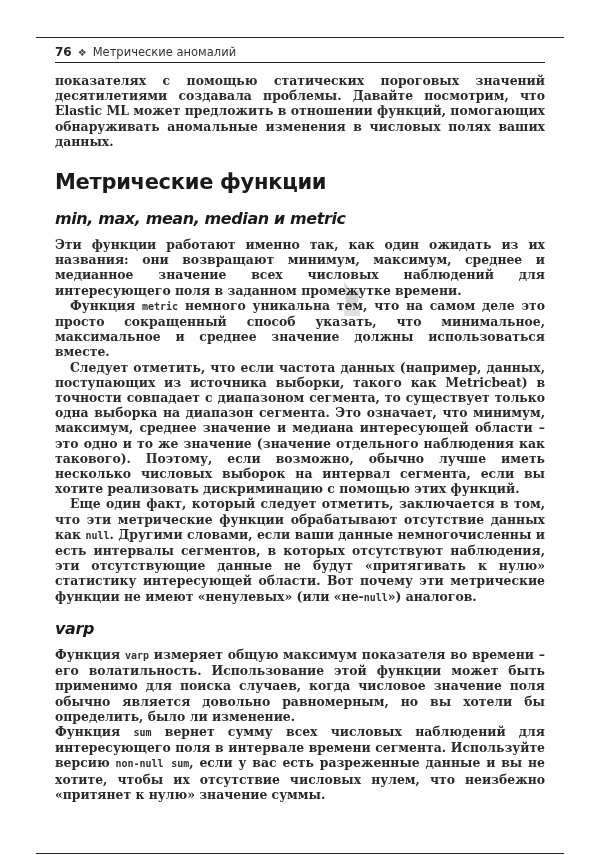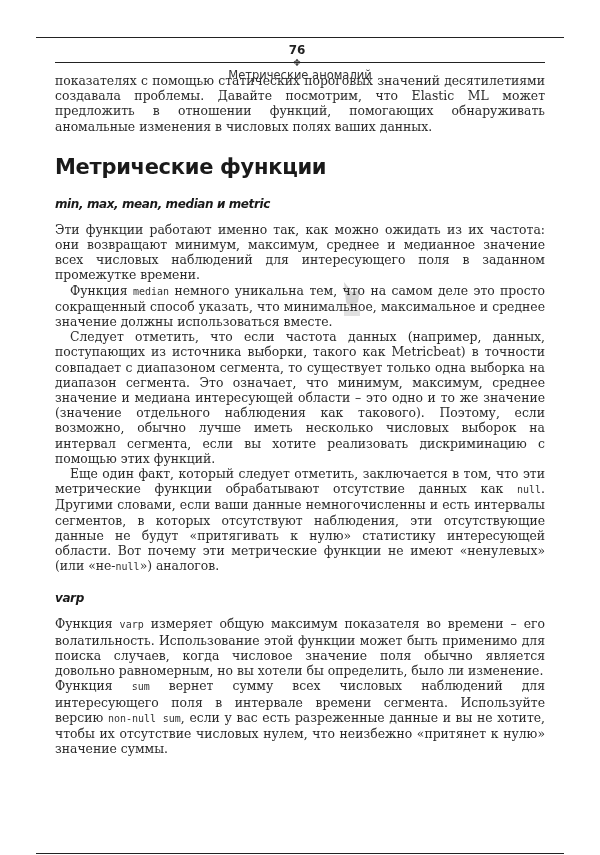--- a/index.html
+++ b/index.html
@@ -1,29 +1,29 @@
 <!DOCTYPE html>
 <html><head>
   <meta charset="utf-8">
   <style>
     html, body { margin: 0; padding: 0; background: #ffffff; }
     body { width: 600px; height: 855px; position: relative; overflow: hidden; color: #262626; }
     .top-rule { position: absolute; left: 36px; right: 36px; top: 37px; height: 1px; background: #222; }
     .header { position: absolute; left: 55px; top: 43px; width: 490px; height: 18px;
-      font-family: "DejaVu Sans", sans-serif; font-size: 11.5px; color: #333; display: flex; align-items: center; flex-direction: column; }
+      font-family: "DejaVu Sans", sans-serif; font-size: 11.5px; color: #333; display: flex; align-items: center; }
     .header .pnum { font-weight: bold; font-size: 12px; margin-right: 6px; color: #222; }
     .header .sep { font-size: 10px; margin-right: 6px; color: #444; }
     .header-rule { position: absolute; left: 55px; width: 490px; top: 62px; height: 1px; background: #222; }
     .content { position: absolute; left: 55px; top: 73px; width: 490px;
       font-family: "DejaVu Serif", serif; font-size: 12.4px; line-height: 15.2px; color: #2a2a2a; }
-    .content p { margin: 0; text-align: justify; }
+    .content p { margin: 0; text-align: justify; font-weight: bold; }
     .content p.ind { text-indent: 15px; }
     .h1 { font-family: "DejaVu Sans", sans-serif; font-weight: bold; font-size: 21px; line-height: 26px;
       margin: 20px 0 12px 0; color: #1a1a1a; letter-spacing: -0.3px; }
-    .h2 { font-family: "DejaVu Sans", sans-serif; font-weight: bold; font-style: italic; font-size: 12px;
+    .h2 { font-family: "DejaVu Sans", sans-serif; font-weight: bold; font-style: italic; font-size: 16px;
       line-height: 20px; margin: 14px 0 8px 0; color: #1a1a1a; letter-spacing: -0.4px; }
     code { font-family: "DejaVu Sans Mono", monospace; font-size: 10px; color: #333; }
     em { font-style: italic; }
     .bottom-rule { position: absolute; left: 36px; right: 36px; top: 853px; height: 1px; background: #222; }
     .watermark { position: absolute; left: 340px; top: 280px; width: 24px; height: 40px; opacity: 0.35; }
   </style>
 </head>
 <body>
 
 <div class="top-rule"></div>
@@ -39,22 +39,22 @@
   <path d="M4 2 L12 12 L20 10 L18 22 L10 28 L6 22 Z" fill="#888"></path>
   <rect x="4" y="30" width="16" height="6" fill="#aaa"></rect>
 </svg>
 
 <div class="content">
   <p>показателях с помощью статических пороговых значений десятилетиями создавала проблемы. Давайте посмотрим, что Elastic ML может предложить в отношении функций, помогающих обнаруживать аномальные изменения в числовых полях ваших данных.</p>
 
   <div class="h1">Метрические функции</div>
 
   <div class="h2">min, max, mean, median и metric</div>
-  <p>Эти функции работают именно так, как можно ожидать из их частота: они возвращают минимум, максимум, среднее и медианное значение всех числовых наблюдений для интересующего поля в заданном промежутке времени.</p>
-  <p class="ind"><span>Функция </span><code>median</code><span> немного уникальна тем, что на самом деле это просто сокращенный способ указать, что минимальное, максимальное и среднее значение должны использоваться вместе.</span></p>
+  <p>Эти функции работают именно так, как один ожидать из их названия: они возвращают минимум, максимум, среднее и медианное значение всех числовых наблюдений для интересующего поля в заданном промежутке времени.</p>
+  <p class="ind"><span>Функция </span><code>metric</code><span> немного уникальна тем, что на самом деле это просто сокращенный способ указать, что минимальное, максимальное и среднее значение должны использоваться вместе.</span></p>
   <p class="ind">Следует отметить, что если частота данных (например, данных, поступающих из источника выборки, такого как Metricbeat) в точности совпадает с диапазоном сегмента, то существует только одна выборка на диапазон сегмента. Это означает, что минимум, максимум, среднее значение и медиана интересующей области – это одно и то же значение (значение отдельного наблюдения как такового). Поэтому, если возможно, обычно лучше иметь несколько числовых выборок на интервал сегмента, если вы хотите реализовать дискриминацию с помощью этих функций.</p>
   <p class="ind"><span>Еще один факт, который следует отметить, заключается в том, что эти метрические функции обрабатывают отсутствие данных как </span><code>null</code><span>. Другими словами, если ваши данные немногочисленны и есть интервалы сегментов, в которых отсутствуют наблюдения, эти отсутствующие данные не будут «притягивать к нулю» статистику интересующей области. Вот почему эти метрические функции не имеют «ненулевых» (или «не-</span><code>null</code><span>») аналогов.</span></p>
 
   <div class="h2">varp</div>
   <p><span>Функция </span><code>varp</code><span> измеряет общую максимум показателя во времени – его волатильность. Использование этой функции может быть применимо для поиска случаев, когда числовое значение поля обычно является довольно равномерным, но вы хотели бы определить, было ли изменение.</span></p>
 
   <p><span>Функция </span><code>sum</code><span> вернет сумму всех числовых наблюдений для интересующего поля в интервале времени сегмента. Используйте версию </span><code>non-null sum</code><span>, если у вас есть разреженные данные и вы не хотите, чтобы их отсутствие числовых нулем, что неизбежно «притянет к нулю» значение суммы.</span></p>
 </div>
 
 <div class="bottom-rule"></div>

